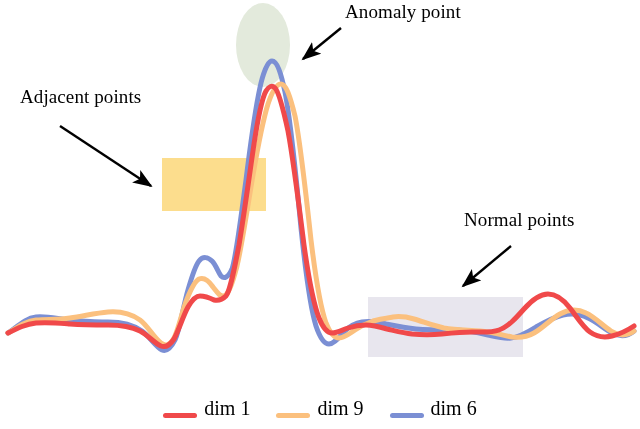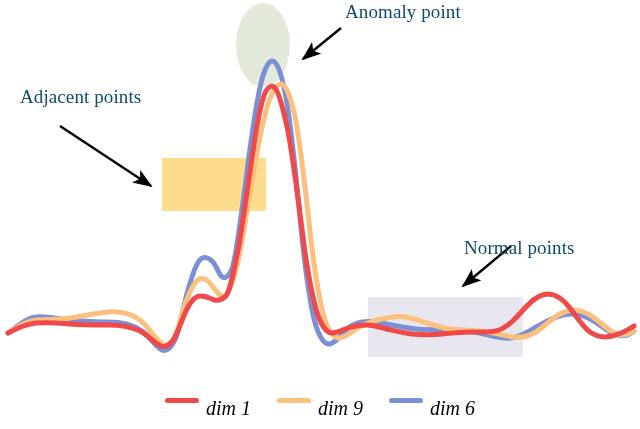--- a/index.html
+++ b/index.html
@@ -18,21 +18,21 @@
     position: absolute;
     left: 0;
     top: 0;
     width: 640px;
     height: 429px;
   }
   .annotation-label {
     position: absolute;
     font-family: "Liberation Serif", "DejaVu Serif", serif;
     font-size: 19px;
-    color: #0c4a6e;
+    color: #000000;
     white-space: nowrap;
     letter-spacing: 0.1px;
   }
   #label-anomaly  { left: 345px; top: 1px; }
   #label-adjacent { left: 1px;   top: 86px; }
   #label-normal   { left: 464px; top: 209px; }
 
   #legend {
     position: absolute;
     left: 0;
@@ -40,23 +40,22 @@
     width: 640px;
     display: flex;
     flex-direction: row;
     align-items: center;
     justify-content: center;
     gap: 26px;
   }
   .legend-entry {
     display: flex;
     flex-direction: row;
-    align-items: flex-start;
+    align-items: flex-end;
     gap: 7px;
-    font-style: italic;
   }
   .legend-swatch {
     width: 34px;
     height: 5px;
     border-radius: 3px;
   }
   .legend-text {
     font-family: "Liberation Serif", "DejaVu Serif", serif;
     font-size: 20px;
     color: #000000;
@@ -183,21 +182,21 @@
 
   <line id="arrow-adjacent" x1="60" y1="126" x2="151" y2="186" stroke="#000000" stroke-width="2.4" marker-end="url(#arrowhead)"></line>
 
   <line id="arrow-normal" x1="511" y1="246" x2="463" y2="286" stroke="#000000" stroke-width="2.4" marker-end="url(#arrowhead)"></line>
 </svg>
 
 <div class="annotation-label" id="label-anomaly" style="left: 345px; top: 1px;">Anomaly point</div>
 
 <div class="annotation-label" id="label-adjacent" style="left: 1px; top: 86px; margin-left: 19px;">Adjacent points</div>
 
-<div class="annotation-label" id="label-normal" style="left: 464px; top: 209px; margin-top: 28px;">Normal points</div>
+<div class="annotation-label" id="label-normal" style="left: 464px; top: 209px;">Normal points</div>
 
 <div id="legend">
 
   <div class="legend-entry">
     <span class="legend-swatch" style="background: rgb(240, 73, 74);"></span>
     <span class="legend-text">dim 1</span>
   </div>
 
   <div class="legend-entry">
     <span class="legend-swatch" style="background: rgb(251, 192, 126);"></span>

